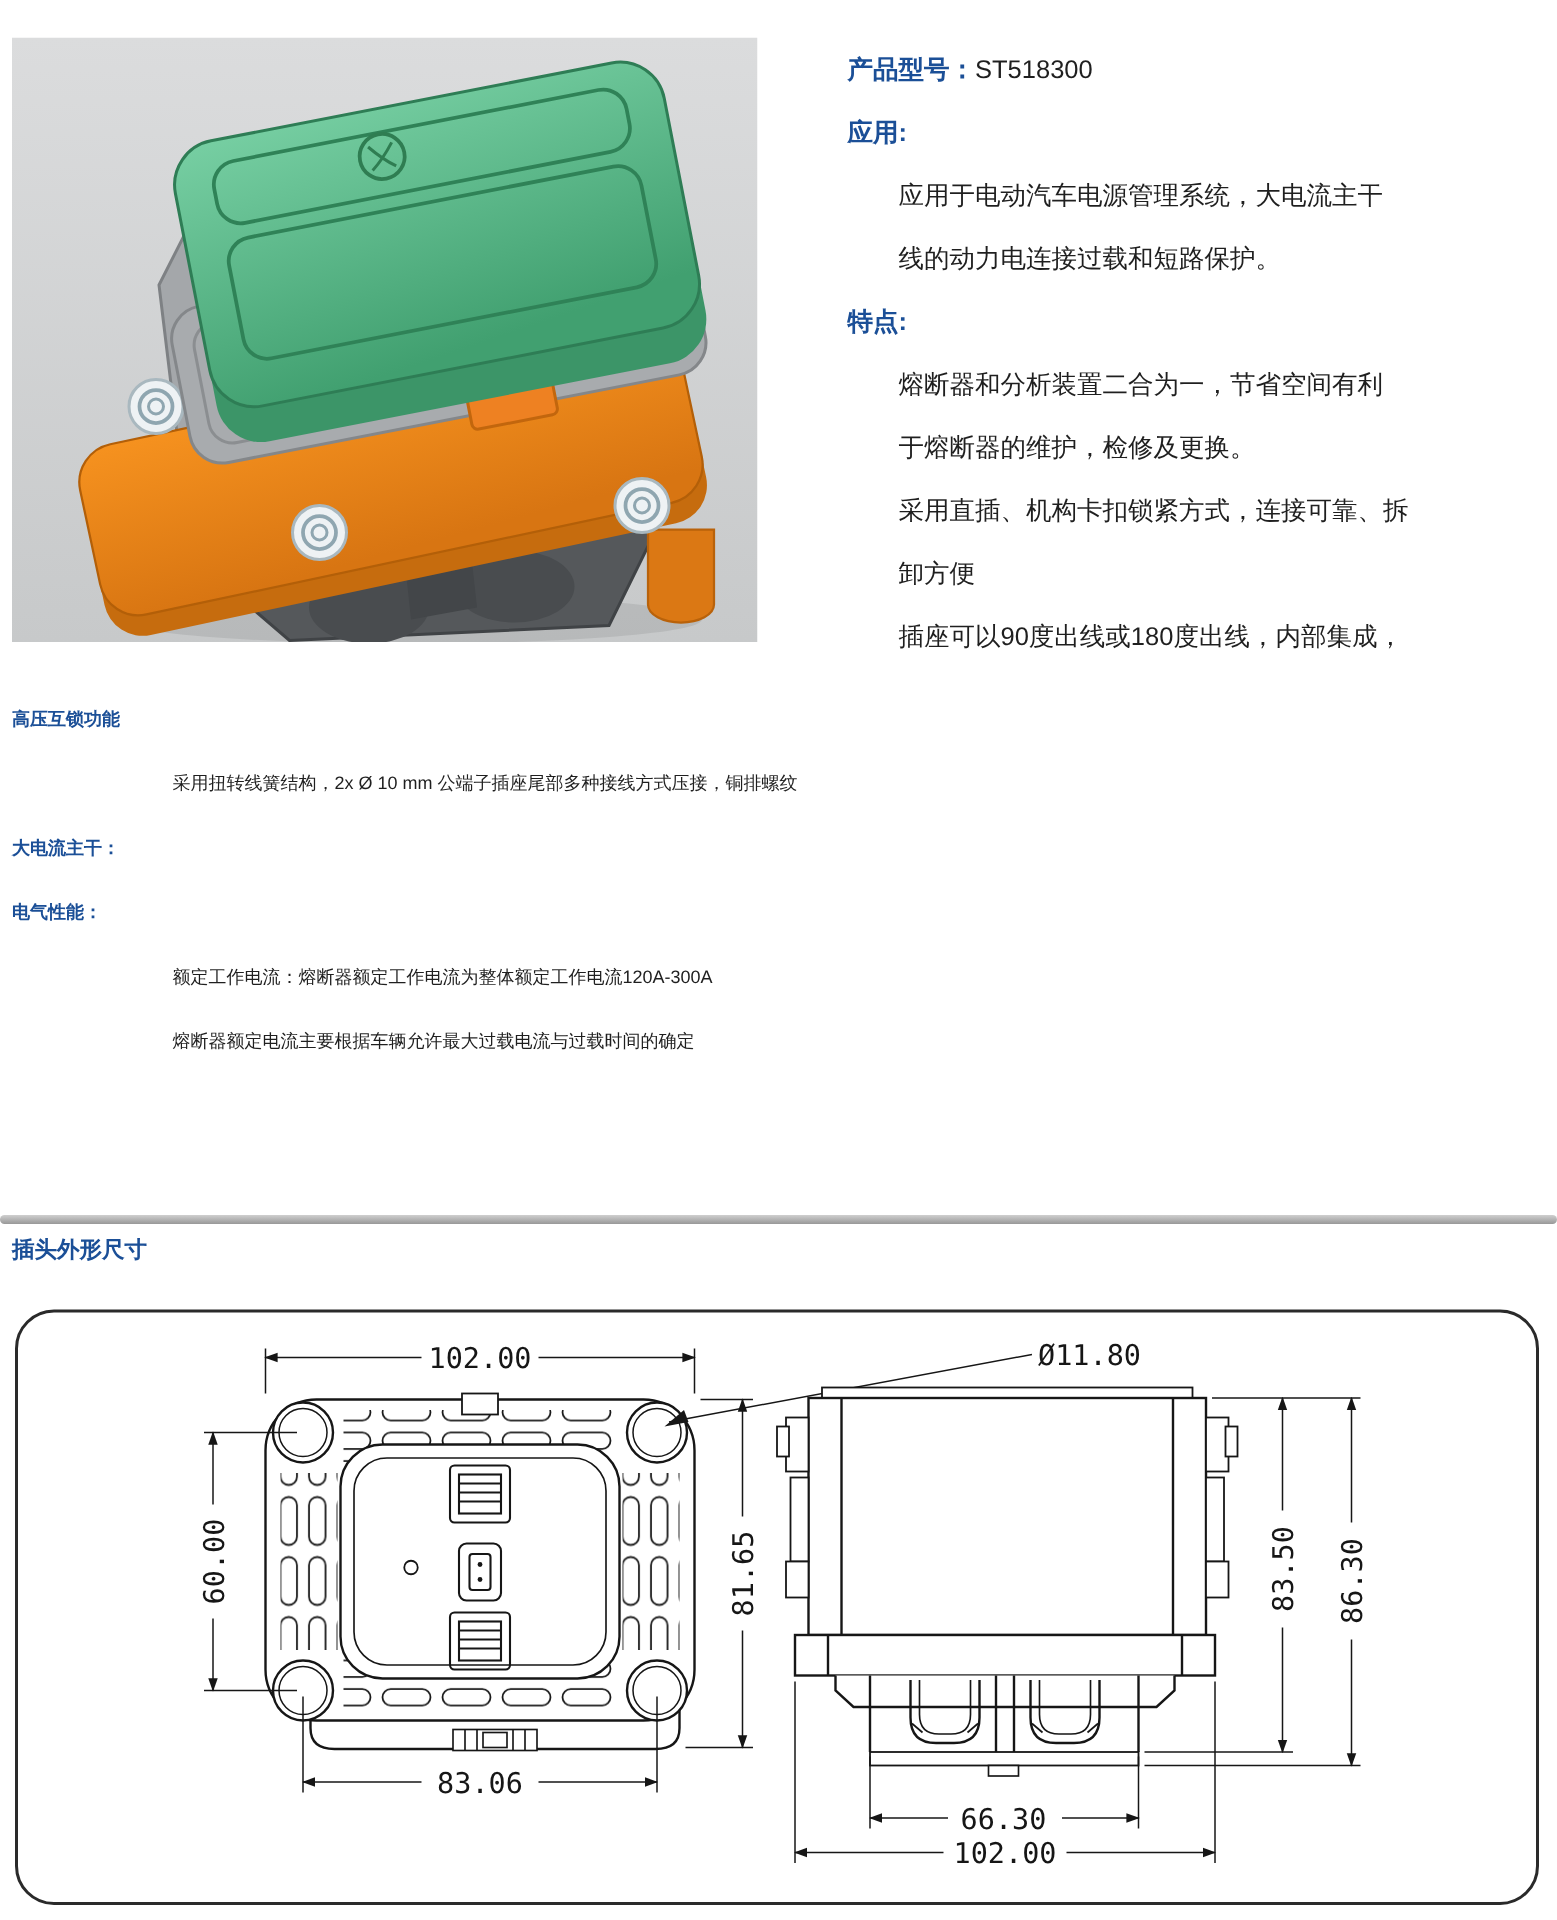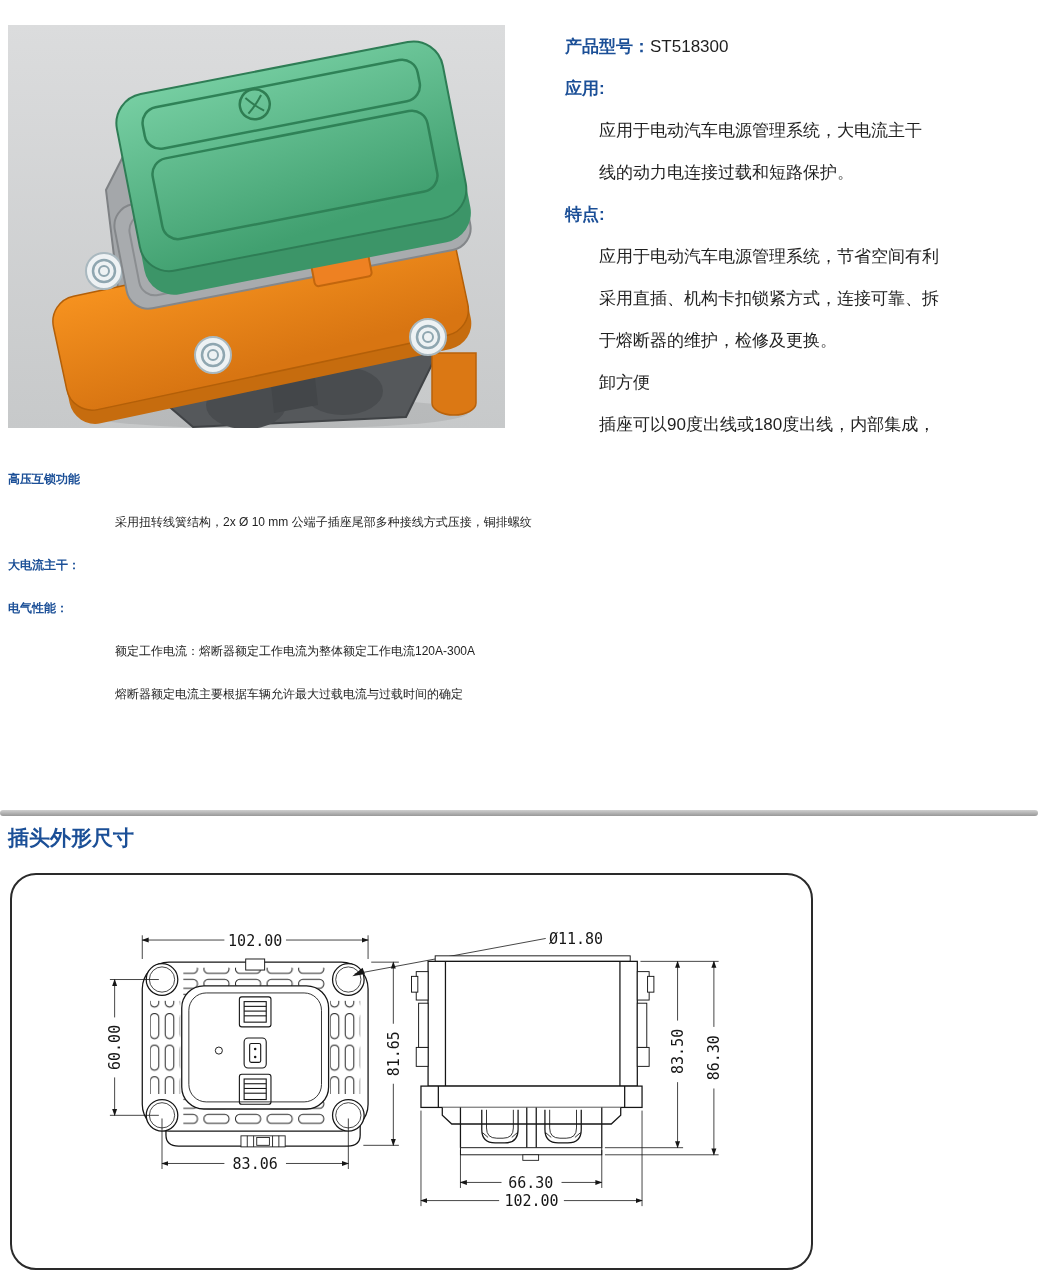--- a/index.html
+++ b/index.html
@@ -11,22 +11,22 @@
   .blue { color:#1b4f97; font-weight:bold; }
   .photo-box { position:absolute; left:8px; top:25px; width:497px; height:403px; }
   .specs { position:absolute; left:565px; top:26px; width:470px; }
   .specs p { font-size:17px; line-height:42px; white-space:nowrap; }
   .specs .indent { padding-left:34px; }
   .body-specs { position:absolute; left:8px; top:458px; width:1026px; }
   .body-specs p { font-size:12px; line-height:43px; white-space:nowrap; }
   .body-specs .indent { padding-left:107px; }
   .divider { position:absolute; left:0; top:810px; width:1038px; height:6px;
              background:linear-gradient(#cfcfcf,#989898); border-radius:3px; }
-  .drawing-title { position:absolute; left:8px; top:824px; font-size:21px; color:#1b4f97; font-weight:bold; }
-  .drawing-box { position:absolute; left:10px; top:873px; width:803px; height:397px;
+  .drawing-title { position:absolute; left:8px; top:824px; font-size:15px; color:#1b4f97; font-weight:bold; }
+  .drawing-box { position:absolute; left:10px; top:873px; width:1016px; height:397px;
                  border:2px solid #2a2a2a; border-radius:26px; background:#fff; }
   .drawing-box svg { display:block; width:100%; height:100%; }
   .dim-text { font-family:"DejaVu Sans Mono","Liberation Mono",monospace; font-size:19px; fill:#161616; }
 </style>
 </head>
 <body>
 
 <div class="photo-box">
   <svg viewBox="0 0 497 403">
     <defs>
@@ -113,23 +113,23 @@
 </div>
 
 <section class="specs">
   <p>
     <span class="blue">产品型号：</span><span>ST518300</span>
   </p>
   <p class="blue">应用:</p>
   <p class="indent">应用于电动汽车电源管理系统，大电流主干</p>
   <p class="indent">线的动力电连接过载和短路保护。</p>
   <p class="blue">特点:</p>
-  <p class="indent">应用于电动汽车电源管理系统，节省空间有利</p>
+  <p class="indent">熔断器和分析装置二合为一，节省空间有利</p>
+  <p class="indent">于熔断器的维护，检修及更换。</p>
   <p class="indent">采用直插、机构卡扣锁紧方式，连接可靠、拆</p>
-  <p class="indent">于熔断器的维护，检修及更换。</p>
   <p class="indent">卸方便</p>
   <p class="indent">插座可以90度出线或180度出线，内部集成，</p>
 </section>
 
 <section class="body-specs">
   <p class="blue">高压互锁功能</p>
   <p class="indent">采用扭转线簧结构，2x Ø 10 mm 公端子插座尾部多种接线方式压接，铜排螺纹</p>
   <p class="blue">大电流主干：</p>
   <p class="blue">电气性能：</p>
   <p class="indent">额定工作电流：熔断器额定工作电流为整体额定工作电流120A-300A</p>

